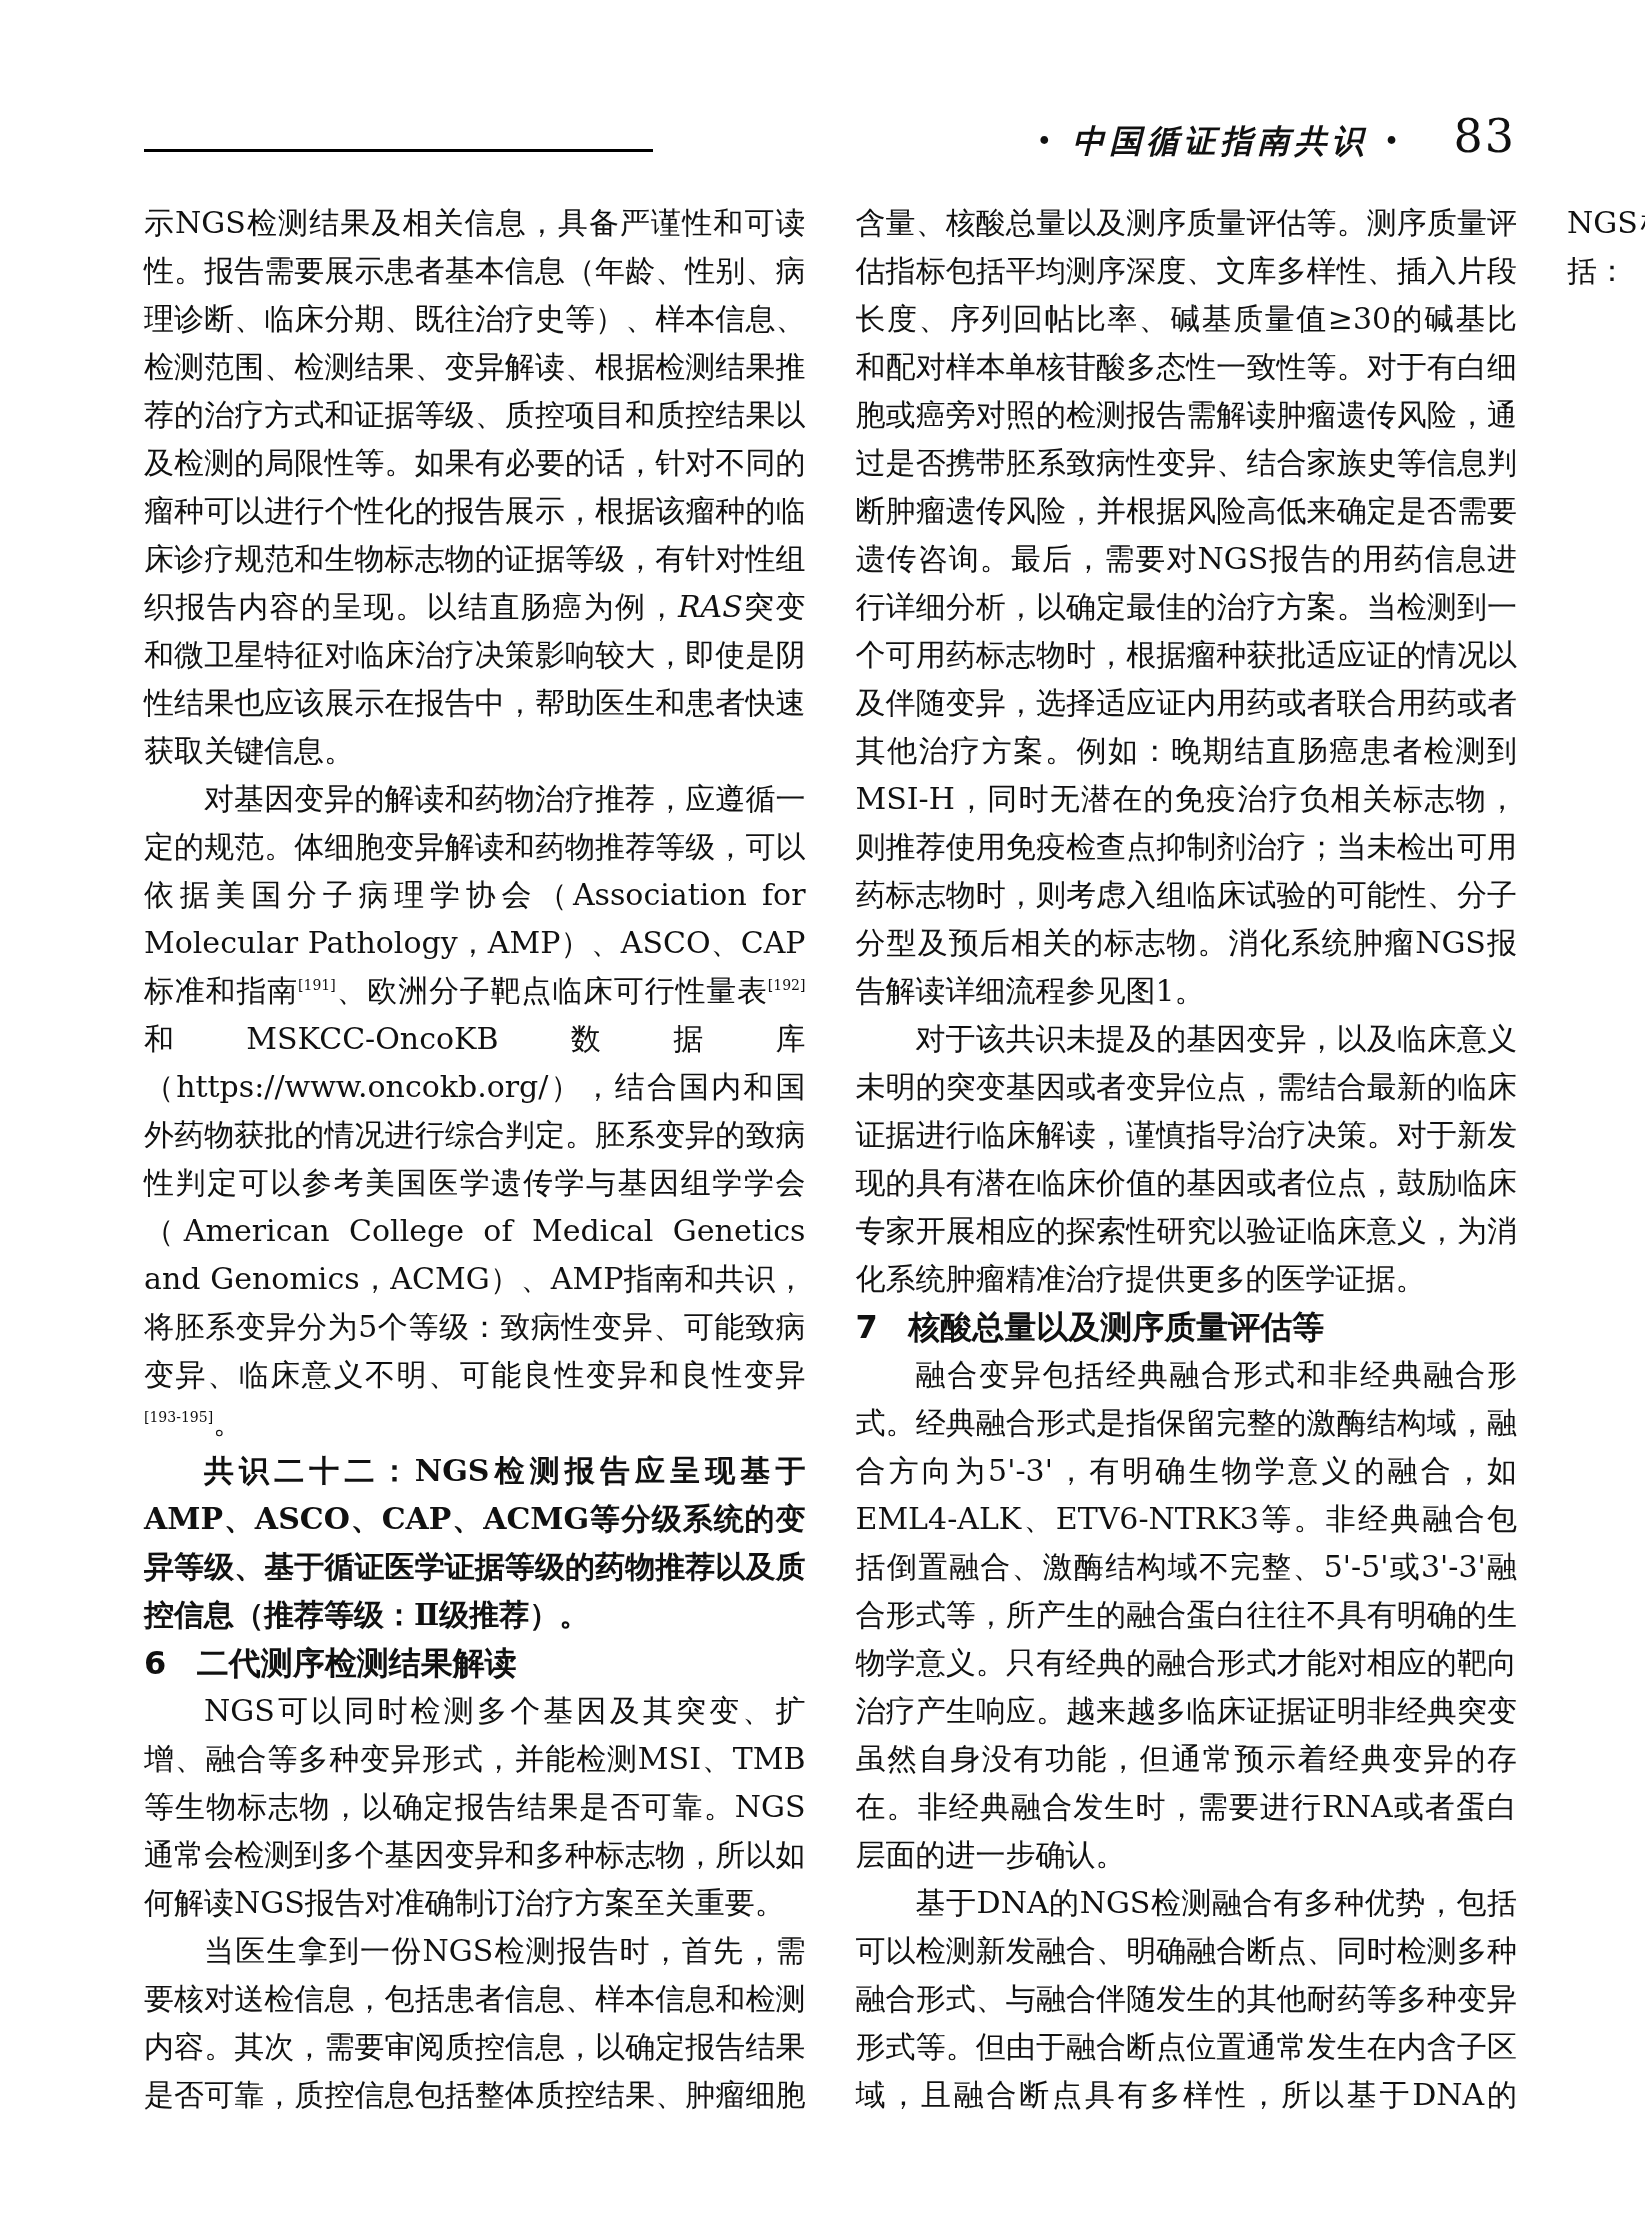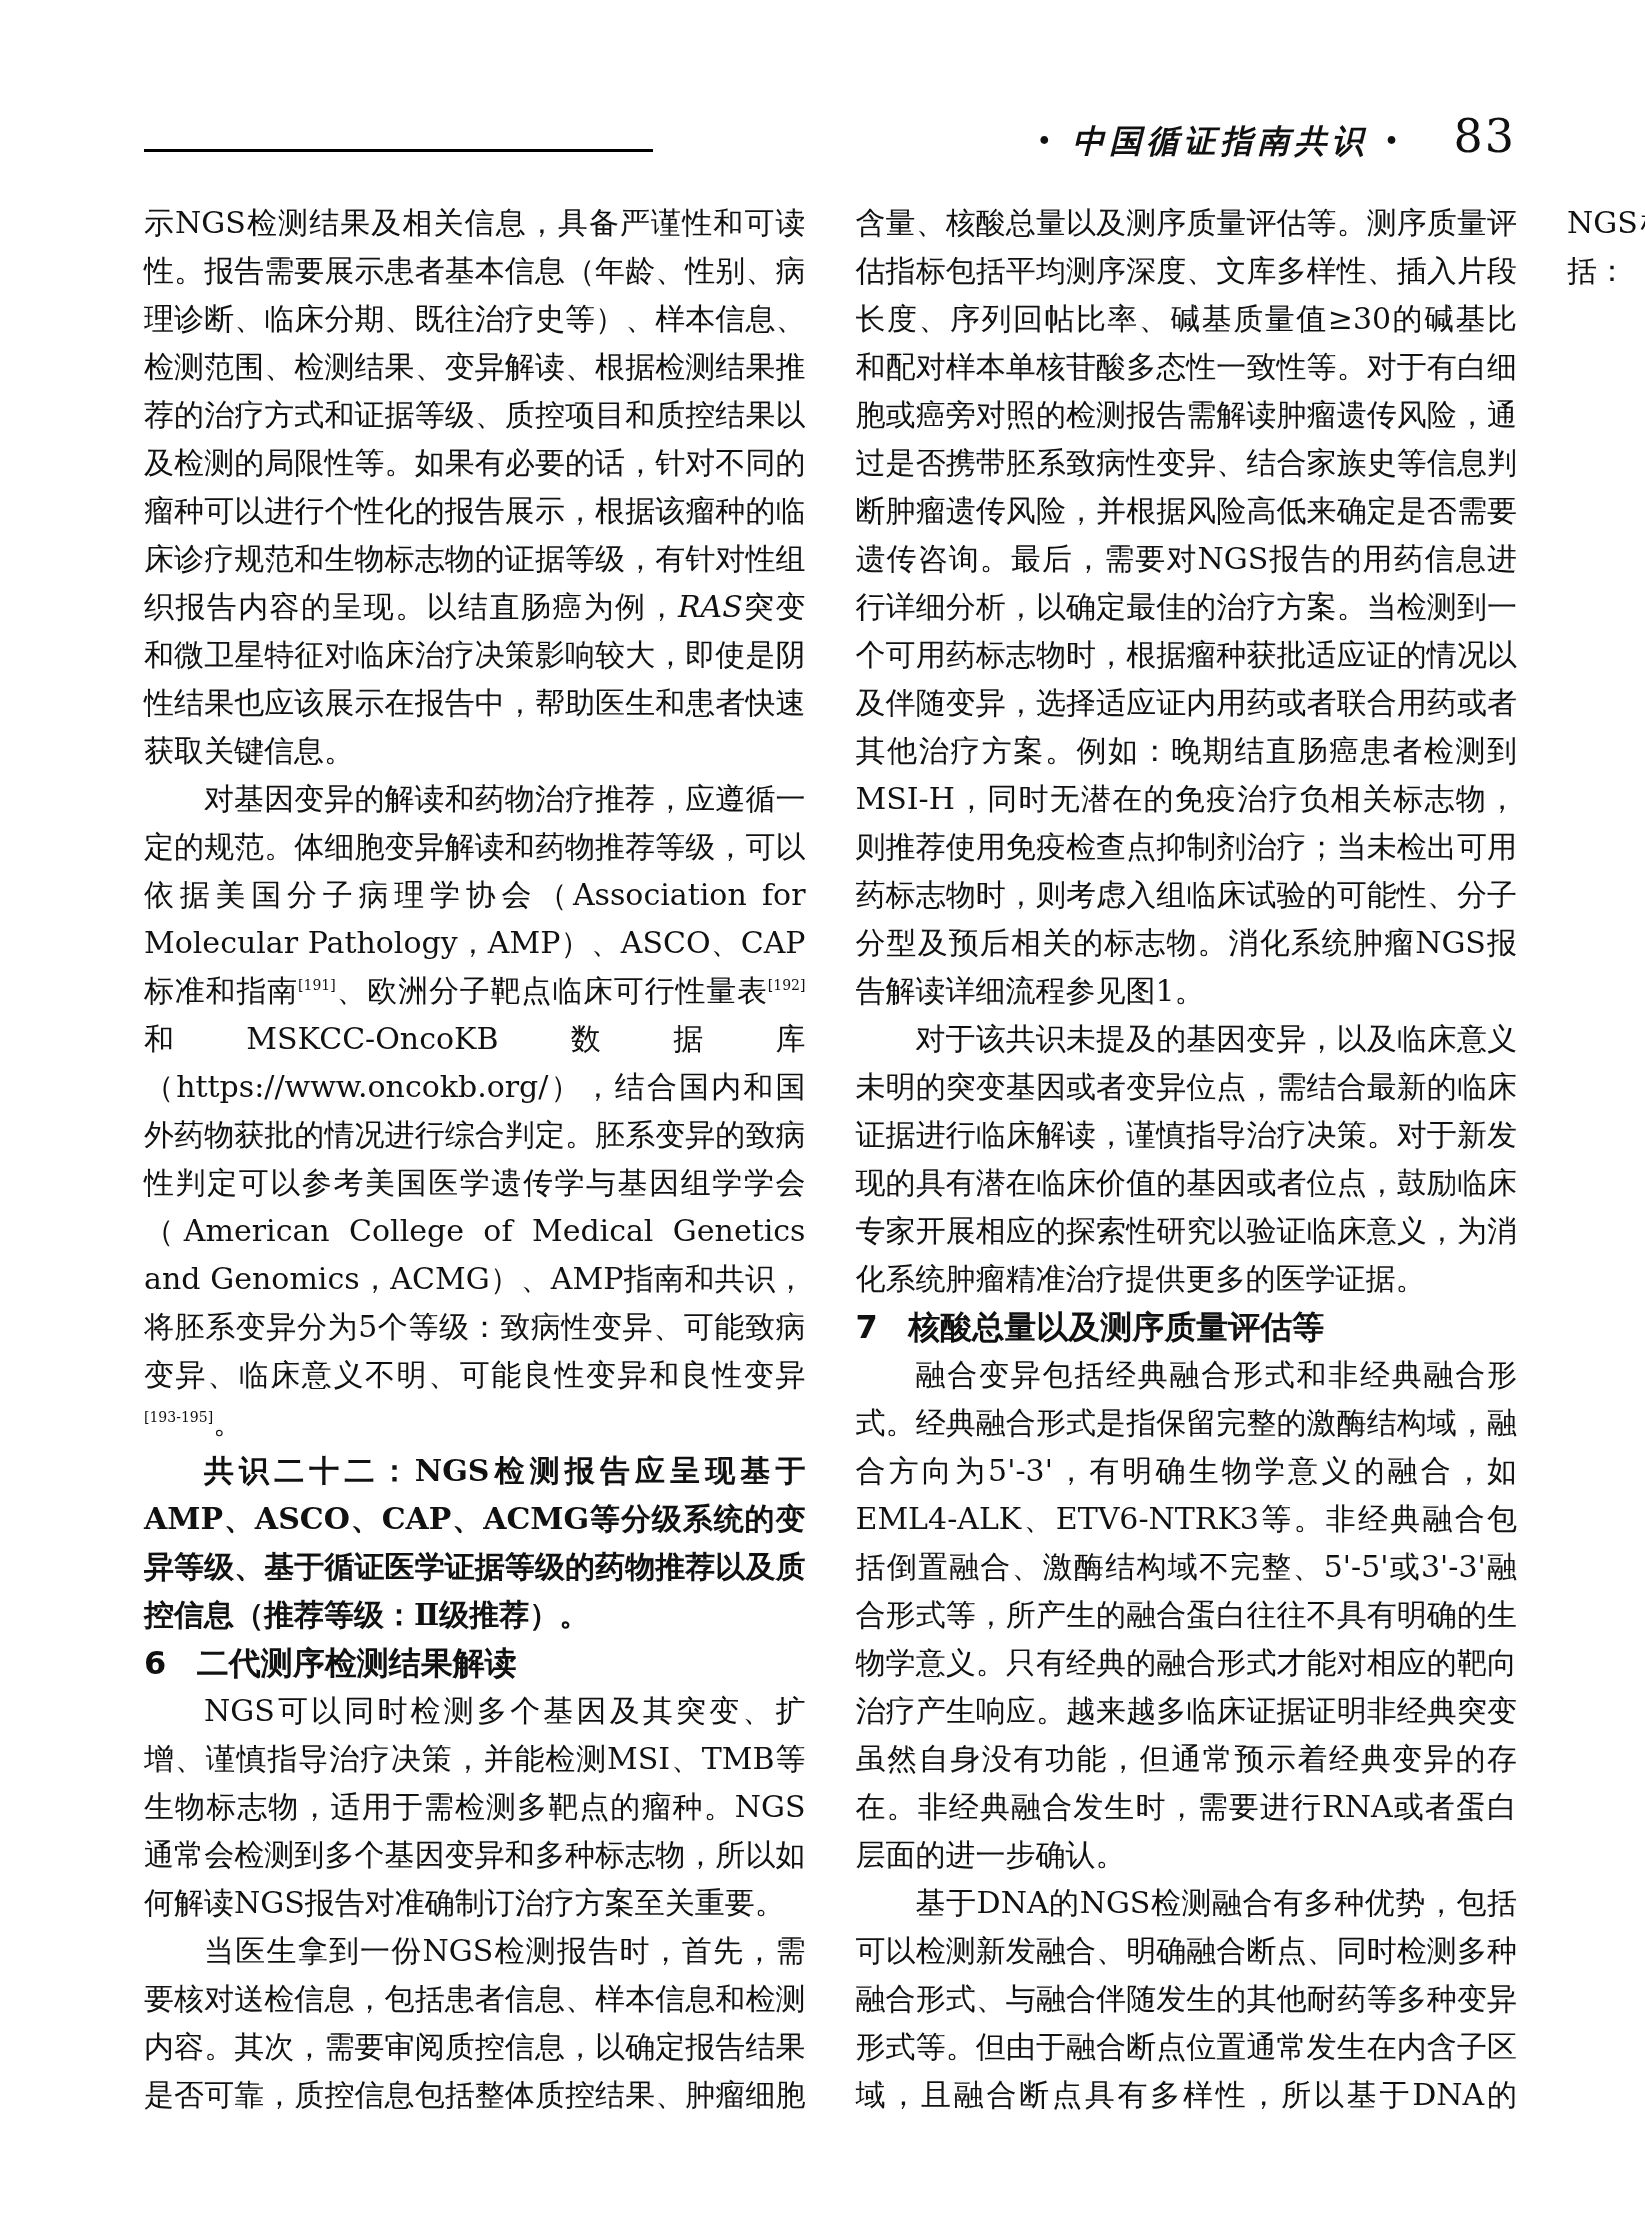--- a/index.html
+++ b/index.html
@@ -79,21 +79,21 @@
   <div class="running-head">
     <span class="journal-title"><span class="head-bullet">•</span><span>中国循证指南共识</span><span class="head-bullet">•</span></span>
     <span class="page-number">83</span>
   </div>
 
   <div class="content-columns">
       <p class="para">示NGS检测结果及相关信息，具备严谨性和可读性。报告需要展示患者基本信息（年龄、性别、病理诊断、临床分期、既往治疗史等）、样本信息、检测范围、检测结果、变异解读、根据检测结果推荐的治疗方式和证据等级、质控项目和质控结果以及检测的局限性等。如果有必要的话，针对不同的瘤种可以进行个性化的报告展示，根据该瘤种的临床诊疗规范和生物标志物的证据等级，有针对性组织报告内容的呈现。以结直肠癌为例，<i>RAS</i>突变和微卫星特征对临床治疗决策影响较大，即使是阴性结果也应该展示在报告中，帮助医生和患者快速获取关键信息。</p>
       <p class="para indent">对基因变异的解读和药物治疗推荐，应遵循一定的规范。体细胞变异解读和药物推荐等级，可以依据美国分子病理学协会（Association for Molecular Pathology，AMP）、ASCO、CAP标准和指南<sup>[191]</sup>、欧洲分子靶点临床可行性量表<sup>[192]</sup>和MSKCC-OncoKB数据库（https://www.oncokb.org/），结合国内和国外药物获批的情况进行综合判定。胚系变异的致病性判定可以参考美国医学遗传学与基因组学学会（American College of Medical Genetics and Genomics，ACMG）、AMP指南和共识，将胚系变异分为5个等级：致病性变异、可能致病变异、临床意义不明、可能良性变异和良性变异<sup>[193-195]</sup>。</p>
       <p class="para indent bold">共识二十二：NGS检测报告应呈现基于AMP、ASCO、CAP、ACMG等分级系统的变异等级、基于循证医学证据等级的药物推荐以及质控信息（推荐等级：Ⅱ级推荐）。</p>
       <div class="h2"><span class="hnum">6</span><span>二代测序检测结果解读</span></div>
-      <p class="para indent">NGS可以同时检测多个基因及其突变、扩增、谨慎指导治疗决策，并能检测MSI、TMB等生物标志物，适用于需检测多靶点的瘤种。NGS通常会检测到多个基因变异和多种标志物，所以如何解读NGS报告对准确制订治疗方案至关重要。</p>
+      <p class="para indent">NGS可以同时检测多个基因及其突变、扩增、融合等多种变异形式，并能检测MSI、TMB等生物标志物，以确定报告结果是否可靠。NGS通常会检测到多个基因变异和多种标志物，所以如何解读NGS报告对准确制订治疗方案至关重要。</p>
       <p class="para indent">当医生拿到一份NGS检测报告时，首先，需要核对送检信息，包括患者信息、样本信息和检测内容。其次，需要审阅质控信息，以确定报告结果是否可靠，质控信息包括整体质控结果、肿瘤细胞含量、核酸总量以及测序质量评估等。测序质量评估指标包括平均测序深度、文库多样性、插入片段长度、序列回帖比率、碱基质量值≥30的碱基比和配对样本单核苷酸多态性一致性等。对于有白细胞或癌旁对照的检测报告需解读肿瘤遗传风险，通过是否携带胚系致病性变异、结合家族史等信息判断肿瘤遗传风险，并根据风险高低来确定是否需要遗传咨询。最后，需要对NGS报告的用药信息进行详细分析，以确定最佳的治疗方案。当检测到一个可用药标志物时，根据瘤种获批适应证的情况以及伴随变异，选择适应证内用药或者联合用药或者其他治疗方案。例如：晚期结直肠癌患者检测到MSI-H，同时无潜在的免疫治疗负相关标志物，则推荐使用免疫检查点抑制剂治疗；当未检出可用药标志物时，则考虑入组临床试验的可能性、分子分型及预后相关的标志物。消化系统肿瘤NGS报告解读详细流程参见图1。</p>
       <p class="para indent">对于该共识未提及的基因变异，以及临床意义未明的突变基因或者变异位点，需结合最新的临床证据进行临床解读，谨慎指导治疗决策。对于新发现的具有潜在临床价值的基因或者位点，鼓励临床专家开展相应的探索性研究以验证临床意义，为消化系统肿瘤精准治疗提供更多的医学证据。</p>
       <div class="h2"><span class="hnum">7</span><span>核酸总量以及测序质量评估等</span></div>
       <p class="para indent">融合变异包括经典融合形式和非经典融合形式。经典融合形式是指保留完整的激酶结构域，融合方向为5'-3'，有明确生物学意义的融合，如EML4-ALK、ETV6-NTRK3等。非经典融合包括倒置融合、激酶结构域不完整、5'-5'或3'-3'融合形式等，所产生的融合蛋白往往不具有明确的生物学意义。只有经典的融合形式才能对相应的靶向治疗产生响应。越来越多临床证据证明非经典突变虽然自身没有功能，但通常预示着经典变异的存在。非经典融合发生时，需要进行RNA或者蛋白层面的进一步确认。</p>
       <p class="para indent">基于DNA的NGS检测融合有多种优势，包括可以检测新发融合、明确融合断点、同时检测多种融合形式、与融合伴随发生的其他耐药等多种变异形式等。但由于融合断点位置通常发生在内含子区域，且融合断点具有多样性，所以基于DNA的NGS检测融合方法存在不可避免的局限性，包括：</p>
     </div>
 
 </div>
 
 

